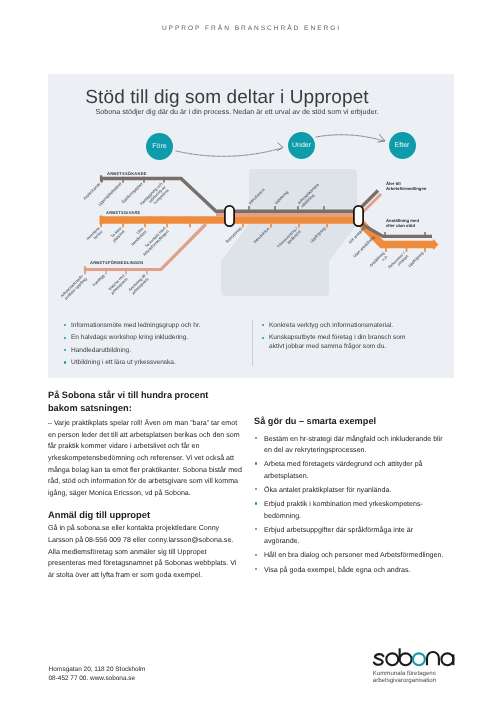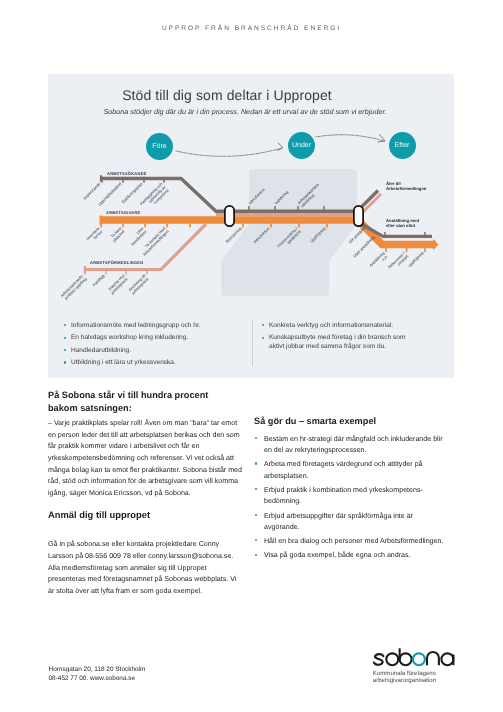--- a/index.html
+++ b/index.html
@@ -8,39 +8,39 @@
   body{opacity:0.999;}
   body{width:503px;height:712px;background:#ffffff;font-family:"Liberation Sans",sans-serif;
        -webkit-font-smoothing:antialiased;text-rendering:geometricPrecision;overflow:hidden;position:relative;}
   .page{position:absolute;inset:0;}
   
   .eyebrow{position:absolute;left:0;top:25px;width:503px;text-align:center;
            font-size:6.6px;letter-spacing:1.95px;color:#5b6067;font-weight:400;}
   
   .card{position:absolute;left:48px;top:74px;width:406px;height:304px;background:#eceff3;}
   .card-title{position:absolute;left:0;top:13px;width:358px;text-align:center;
-              font-size:14px;color:#3c3c3b;font-weight:400;letter-spacing:.1px;}
-  .card-sub{position:absolute;left:8px;top:33px;width:378px;text-align:center;
-            font-size:7.2px;color:#3c3c3b;letter-spacing:.01px;font-style:italic;}
+              font-size:19px;color:#3c3c3b;font-weight:400;letter-spacing:.1px;}
+  .card-sub{position:absolute;left:0;top:33px;width:378px;text-align:center;
+            font-size:7.2px;color:#3c3c3b;letter-spacing:.01px;}
   
   .circ{position:absolute;border-radius:50%;background:#0e9cab;color:#eafafa;
         display:flex;align-items:center;justify-content:center;font-size:7px;font-weight:400;}
   
   svg.diagram{position:absolute;left:0;top:0;shape-rendering:geometricPrecision;text-rendering:geometricPrecision;-webkit-font-smoothing:antialiased;}
   
   .bul-col{position:absolute;font-size:6.55px;color:#3c3c3b;line-height:1.3;}
   .bul{position:relative;padding-left:8px;margin-bottom:3.9px;}
   .bul:before{content:"";position:absolute;left:1px;top:2.2px;width:2.2px;height:2.2px;
               border-radius:50%;background:#0e9cab;}
   .vdiv{position:absolute;left:252px;top:320px;width:1px;height:46px;background:#c9cfd6;}
   
   .col{position:absolute;font-size:7.1px;color:#1d1d1b;line-height:11.7px;}
     .h2{white-space:pre-line;font-size:9.2px;font-weight:bold;line-height:13.3px;margin:0 0 5.5px 0;color:#1d1d1b;}
   .h2l{margin-bottom:2.3px;}
-  .h2b{font-size:9.4px;font-weight:bold;line-height:1.33;margin:9px 0 18px 0;color:#1d1d1b;}
+  .h2b{font-size:9.4px;font-weight:bold;line-height:1.33;margin:9px 0 2px 0;color:#1d1d1b;}
   .bl{position:relative;padding-left:10px;margin-bottom:3.0px;line-height:11.3px;}
   .bl:before{content:"";position:absolute;left:1px;top:3.1px;width:2.2px;height:2.2px;
              border-radius:50%;background:#0e9cab;}
   
   .foot{position:absolute;left:48.5px;top:665px;font-size:6.45px;color:#1d1d1b;line-height:9.1px;}
   .logo{position:absolute;left:372px;top:646px;}
 </style>
 </head>
 <body>
 
@@ -162,20 +162,21 @@
     <div class="h2b">Anmäl dig till uppropet</div>
     <div>Gå in på sobona.se eller kontakta projektledare Conny Larsson på 08-556 009 78 eller conny.larsson@sobona.se.</div>
     <div>    Alla medlemsföretag som anmäler sig till Uppropet presenteras med företagsnamnet på Sobonas webbplats. Vi är stolta över att lyfta fram er som goda exempel.</div>
   </div>
 
   <div class="col" style="left:254px;top:415px;width:192px;">
     <div class="h2">Så gör du – smarta exempel</div>
     <div>
         <div class="bl">Bestäm en hr-strategi där mångfald och inkluderande blir en del av rekryteringsprocessen.</div>
         <div class="bl">Arbeta med företagets värdegrund och attityder på arbetsplatsen.</div>
+        <div class="bl">Öka antalet praktikplatser för nyanlända.</div>
         <div class="bl">Erbjud praktik i kombination med yrkeskompetens-bedömning.</div>
         <div class="bl">Erbjud arbetsuppgifter där språkförmåga inte är avgörande.</div>
         <div class="bl">Håll en bra dialog och personer med Arbetsförmedlingen.</div>
         <div class="bl">Visa på goda exempel, både egna och andras.</div>
       </div>
   </div>
 
   <div class="foot">
     <div>Hornsgatan 20, 118 20 Stockholm</div>
     <div>08-452 77 00. www.sobona.se</div>

